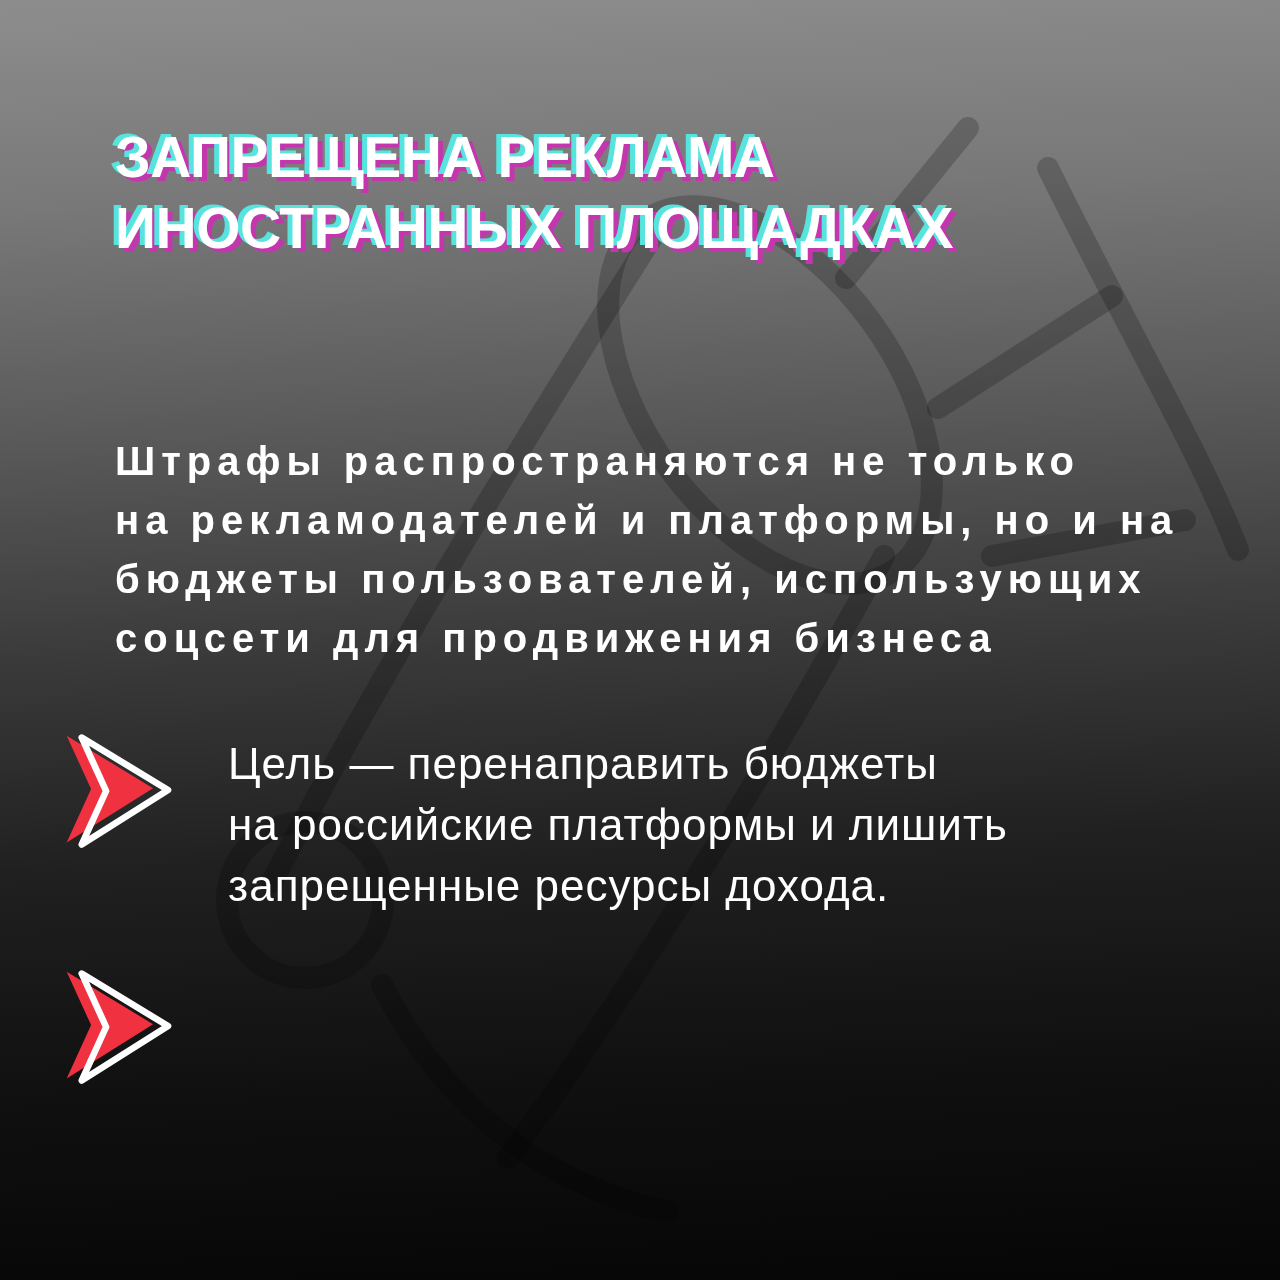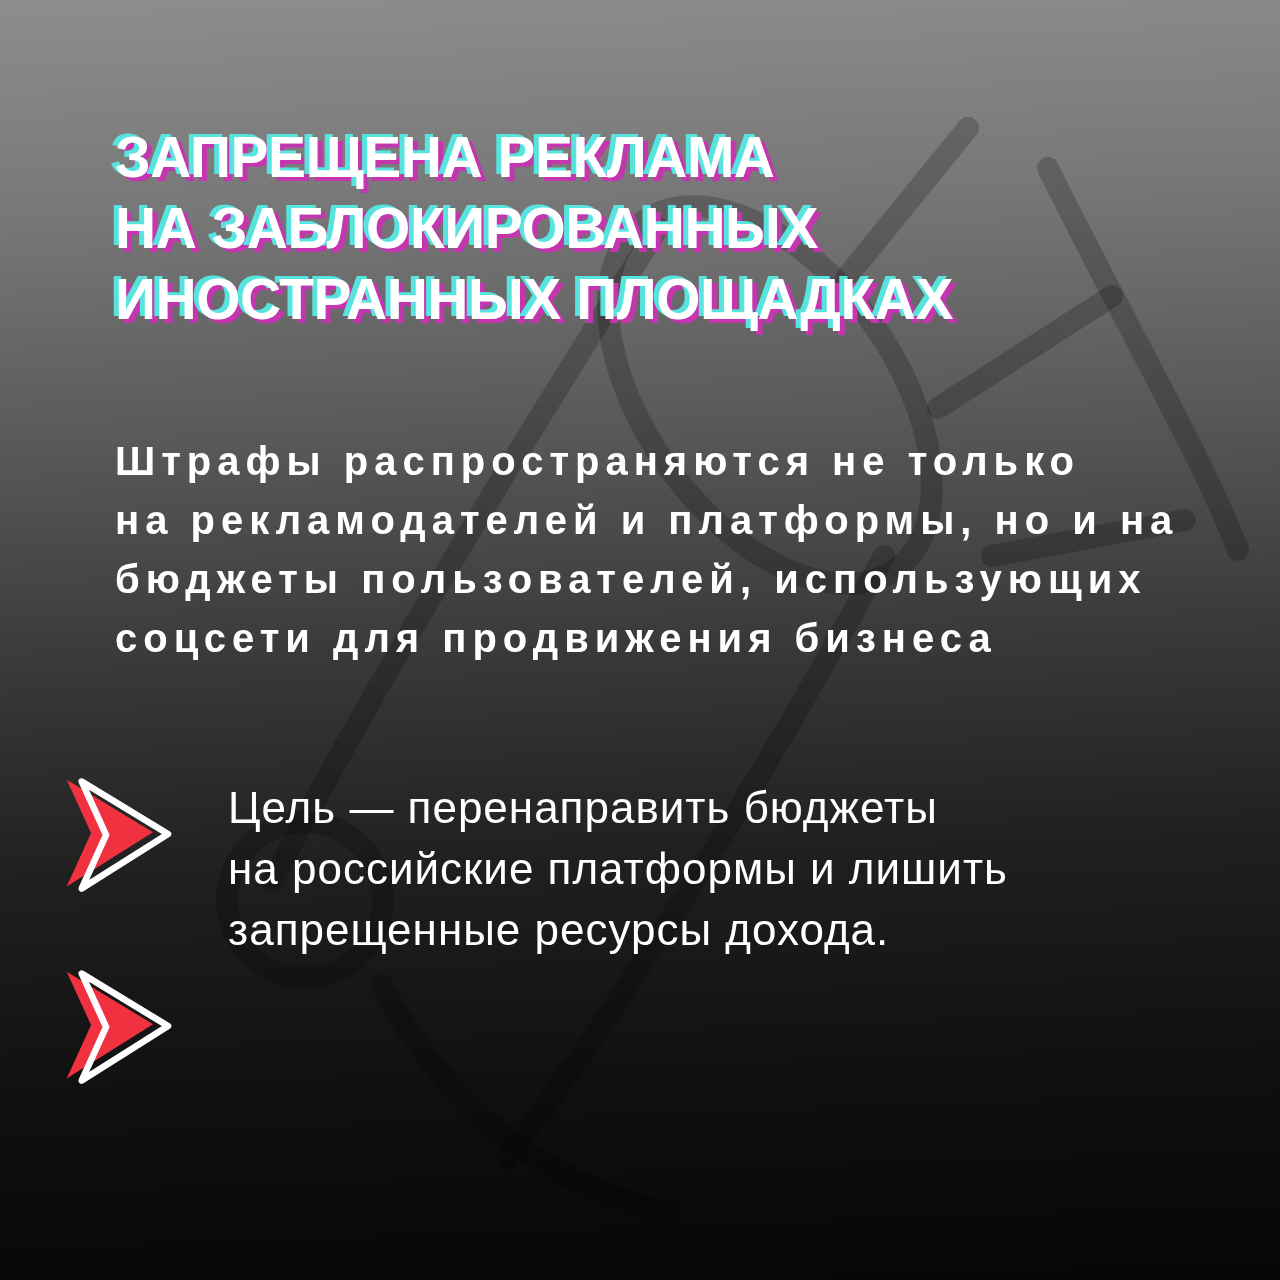--- a/index.html
+++ b/index.html
@@ -60,21 +60,21 @@
     letter-spacing:6px;
     white-space:nowrap;
   }
   
   .bullet{
     position:absolute;
     left:62px;
     display:flex;
     align-items:flex-start;
   }
-  .bullet-1{top:776px;}
+  .bullet-1{top:732px;}
   .bullet-2{top:968px;}
   .arrow{
     flex:0 0 auto;
     width:122px;height:118px;
     display:block;
   }
   .bullet-text{
     margin-left:44px;
     color:var(--text);
     font-weight:normal;
@@ -105,21 +105,20 @@
         <path d="M846,278 L968,128"></path>
         <path d="M938,408 L1112,296"></path>
         <path d="M992,556 L1185,520"></path>
         <path d="M1048,168 C1128,330 1200,452 1238,550"></path>
       </g>
     </g>
   </svg>
 
   <header class="title">
     <span class="line">ЗАПРЕЩЕНА РЕКЛАМА</span>
-    <span class="line">НА ЗАБЛОКИРОВАННЫХ</span>
     <span class="line">ИНОСТРАННЫХ ПЛОЩАДКАХ</span>
   </header>
 
   <div class="intro">
     <span class="line">Штрафы распространяются не только</span>
     <span class="line">на рекламодателей и платформы, но и на</span>
     <span class="line">бюджеты пользователей, использующих</span>
     <span class="line">соцсети для продвижения бизнеса</span>
   </div>
 

